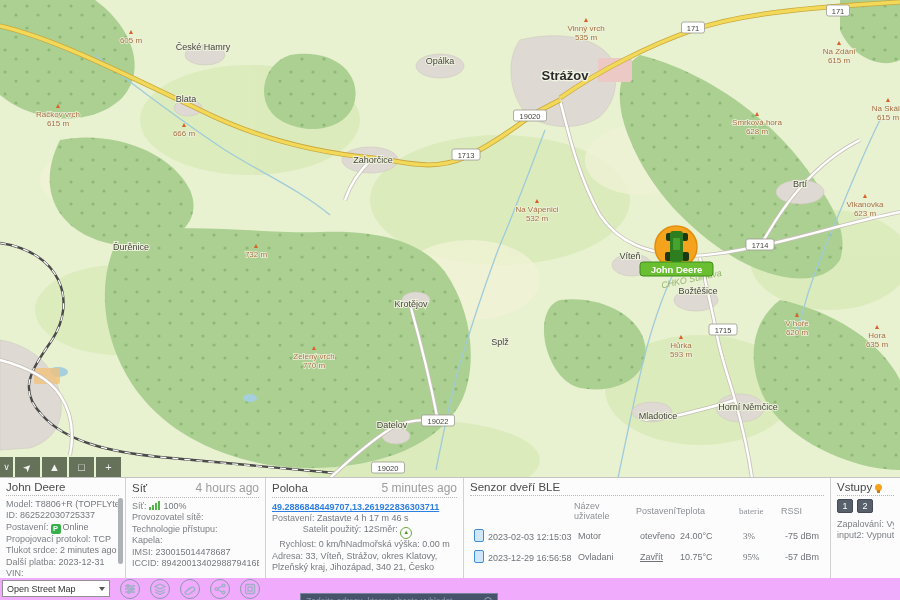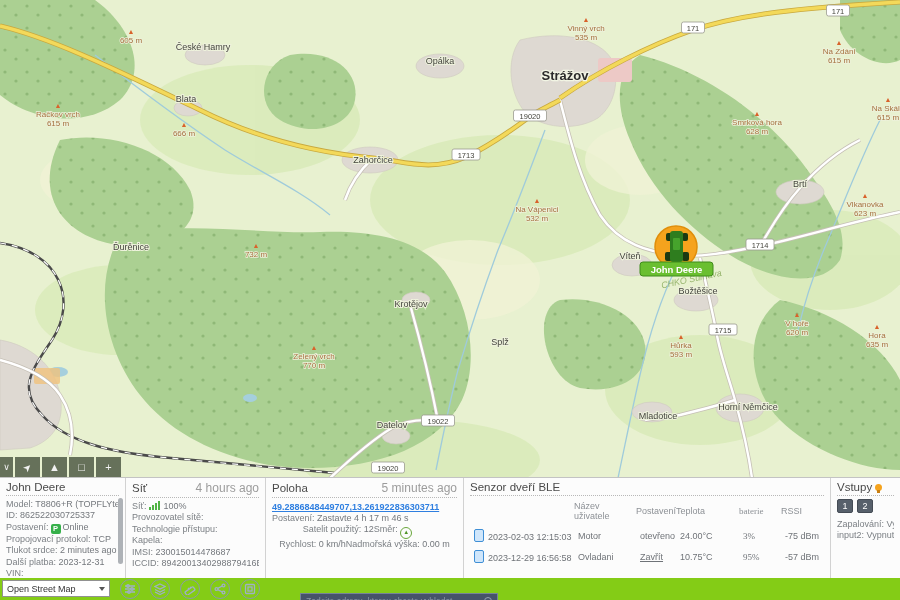--- a/index.html
+++ b/index.html
@@ -67,21 +67,21 @@
   [data-color="blue"]{color:#2f80e0;}
   [data-color="green"]{color:#3faa34;}
   [data-color="gray"]{color:#6f7378;text-decoration:underline;}
 
   
   .input-btns{display:flex;gap:4px;margin:2px 0 6px;}
   .input-btn{width:16px;height:14px;background:#57606b;color:#fff;font-size:9px;border:1px solid #454c55;
              border-radius:2px;padding:0;line-height:12px;cursor:pointer;}
 
   
-  .toolbar{position:absolute;top:578px;left:0;width:900px;height:22px;background:#84cc16;z-index:11;}
+  .toolbar{position:absolute;top:578px;left:0;width:900px;height:22px;background:#f0abfc;z-index:11;}
   .map-select{position:absolute;left:2px;top:2px;width:108px;height:17px;background:#fff;border:1px solid #919191;
               font-size:9px;color:#333;display:flex;align-items:center;justify-content:space-between;
               padding:0 4px;box-sizing:border-box;cursor:pointer;}
   .sel-chevron{width:0;height:0;border-left:3.5px solid transparent;border-right:3.5px solid transparent;
                border-top:4px solid #555;}
   .tb-icons{position:absolute;left:120px;top:0;height:22px;display:flex;align-items:center;gap:10px;}
   .tb-btn{width:20px;height:20px;border-radius:50%;border:1.5px solid #8b99ae;background:transparent;
           display:flex;align-items:center;justify-content:center;padding:0;cursor:pointer;}
   .tb-btn svg{stroke:#9fb0c6;fill:none;stroke-width:1.3;}
   .searchbox{position:absolute;left:300px;top:3px;width:198px;height:15px;border:1px solid #76839a;
@@ -361,20 +361,21 @@
     <a class="coords" href="#" data-name="coordinates-link">49.2886848449707,13.261922836303711</a>
     <div class="iline" data-name="position-status"><span>Postavení:</span> <span class="ival">Zastavte 4 h 17 m 46 s</span></div>
     <div class="iline two-col" data-name="position-satellites-direction">
       <span><span>Satelit použitý:</span> <span class="ival">12</span></span>
       <span style="margin-right:14px"><span>Směr:</span> <span class="dir-icon" data-name="direction-icon">▲</span></span>
     </div>
     <div class="iline two-col" data-name="position-speed-altitude">
       <span><span>Rychlost:</span> <span class="ival">0 km/h</span></span>
       <span><span>Nadmořská výška:</span> <span class="ival">0.00 m</span></span>
     </div>
+    <div class="iline wrap" data-name="position-address"><span>Adresa:</span> <span class="ival">33, Víteň, Strážov, okres Klatovy, Plzeňský kraj, Jihozápad, 340 21, Česko</span></div>
   </div>
 
   <div class="panel p-sensor" data-name="ble-door-sensor-panel">
     <div class="ptitle-row">
       <span class="ptitle" data-name="sensor-panel-title">Senzor dveří BLE</span>
     </div>
     <table class="sensor-table" data-name="sensor-table">
       <thead>
         <tr data-name="sensor-table-header">
           <th class="c-time"></th>

